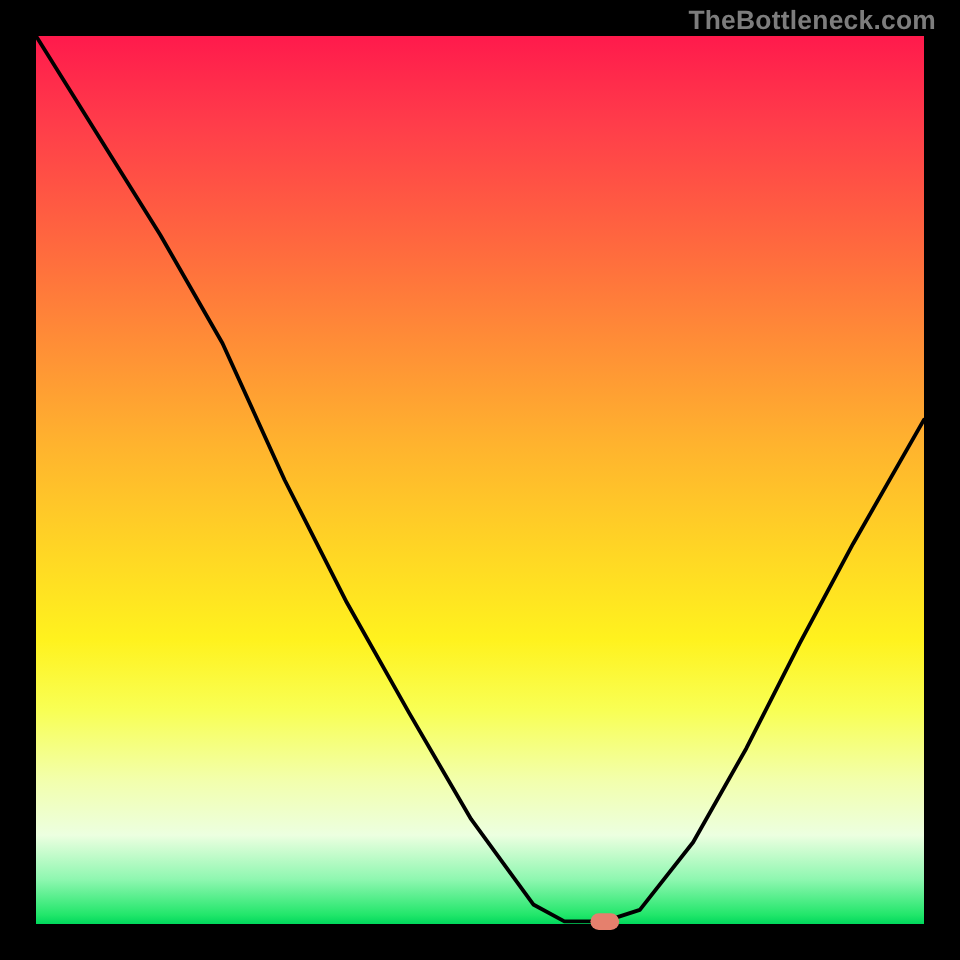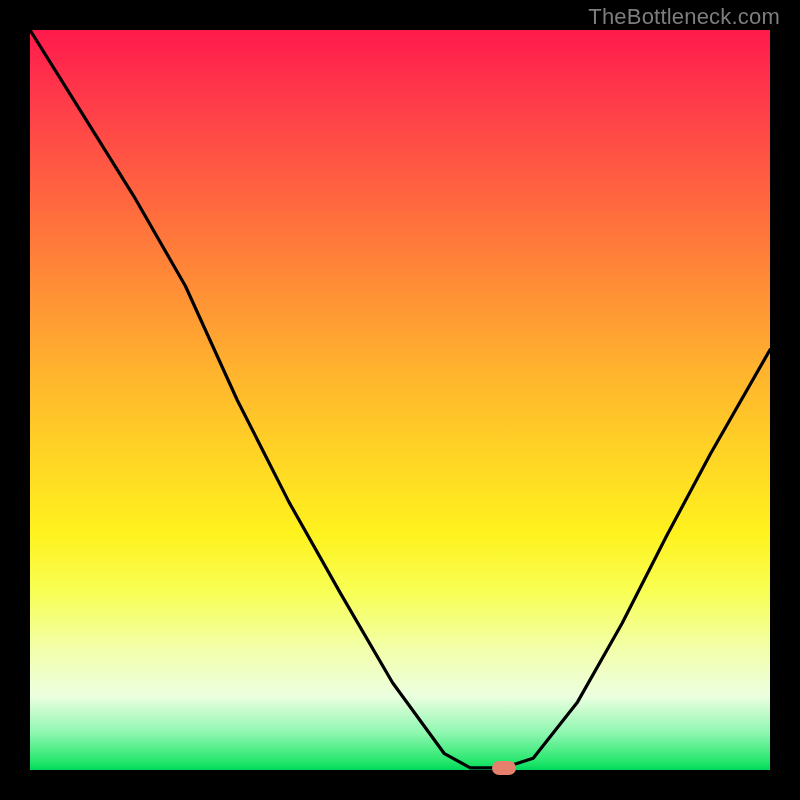--- a/index.html
+++ b/index.html
@@ -42,21 +42,21 @@
       #21e66a 99%,
       #00d85c 100%
     );
   }
   .watermark {
     position: absolute;
     top: 4px;
     right: 20px;
     color: #7d7d7d;
     font-size: 22px;
-    font-weight: 400;
+    font-weight: 700;
     letter-spacing: 0.2px;
     user-select: none;
   }
   svg.curve {
     position: absolute;
     left: 0;
     top: 0;
     width: 740px;
     height: 740px;
   }

